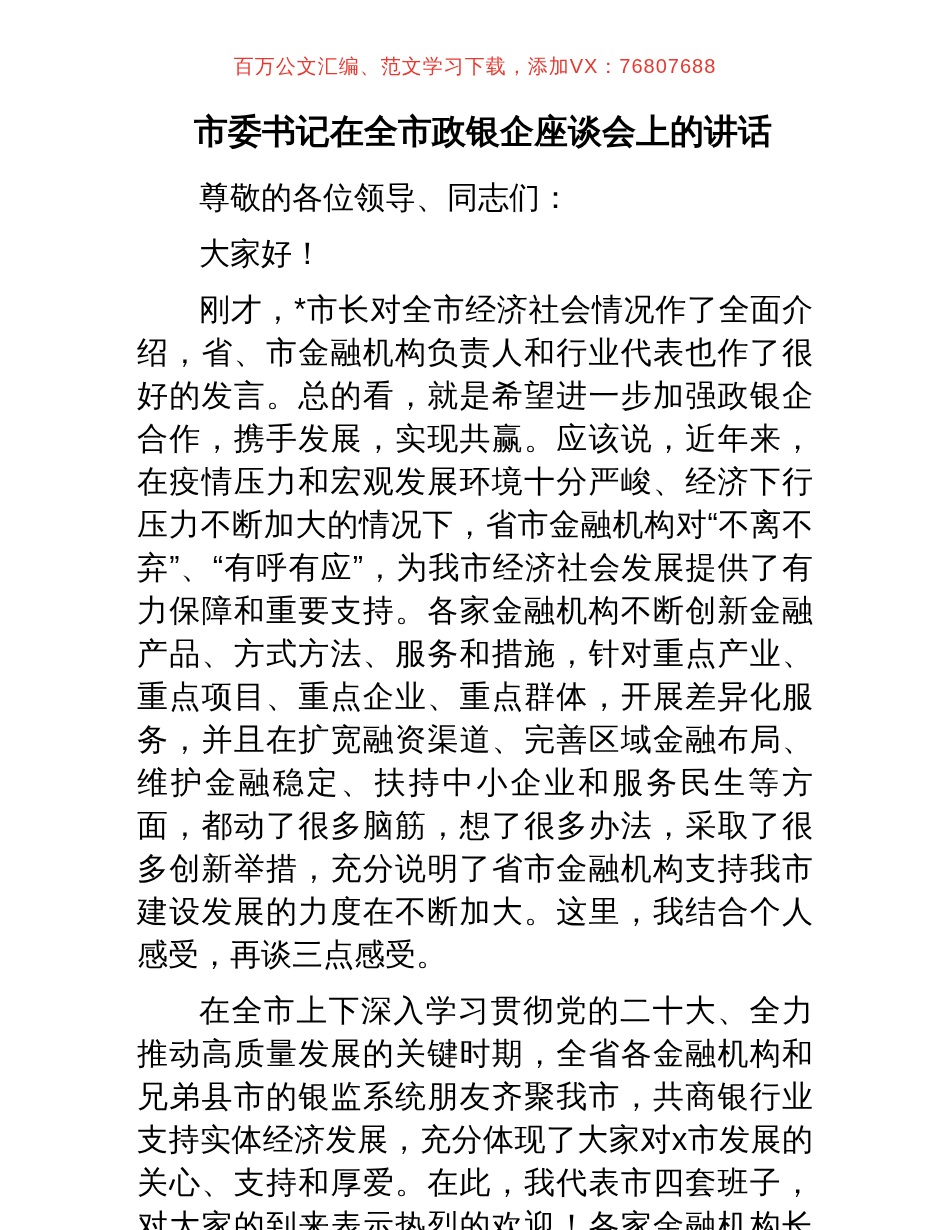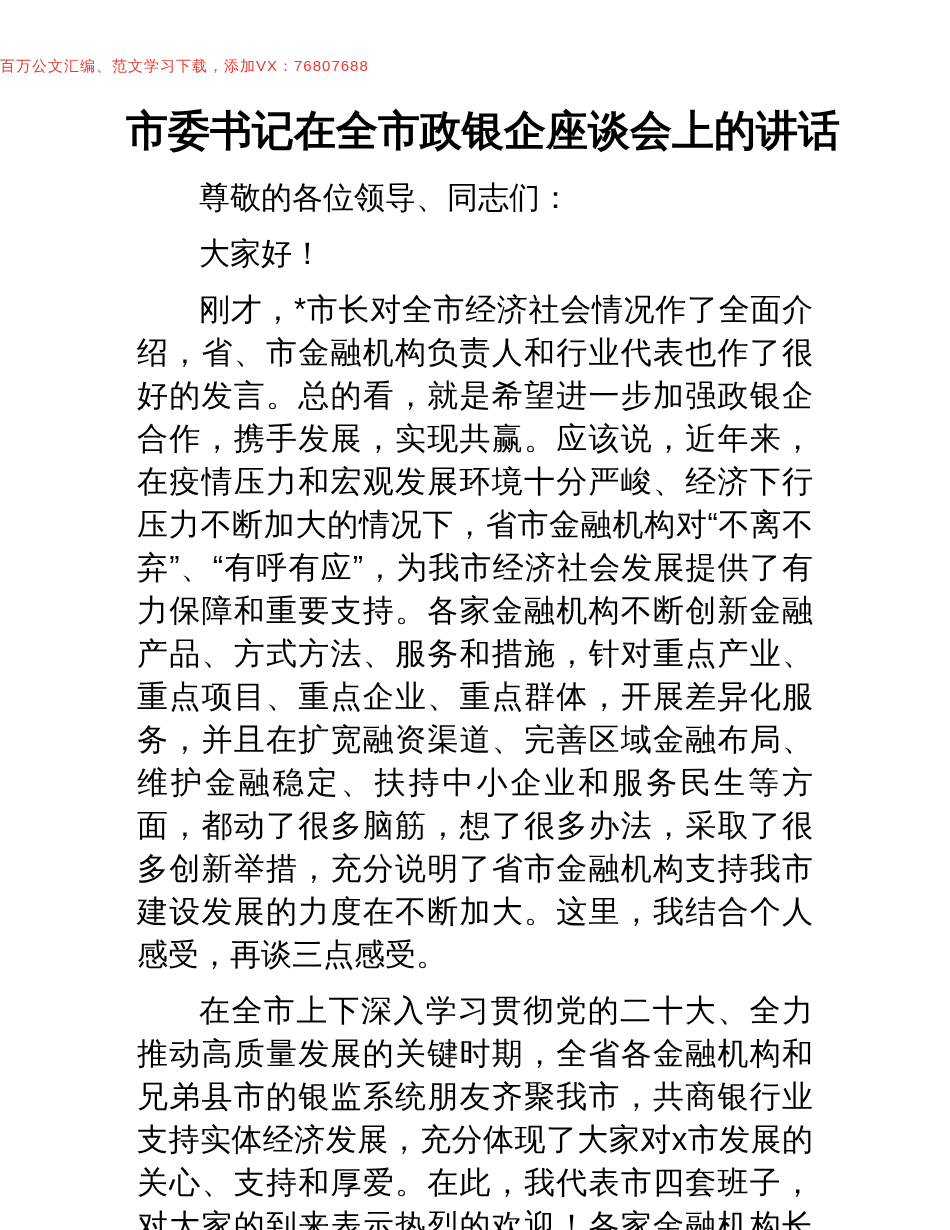--- a/index.html
+++ b/index.html
@@ -13,29 +13,30 @@
     height: 1230px;
     margin: 0 auto;
     background: #ffffff;
     font-family: "Liberation Sans", sans-serif;
     color: #000000;
     overflow: hidden;
     box-sizing: border-box;
   }
   .promo {
     margin-top: 50px;
-    font-size: 15px;
+    text-align: center;
+    font-size: 20px;
     line-height: 32px;
     color: #e8382f;
     letter-spacing: 1px;
   }
   .title {
     margin: 26px 0 0 16px;
     text-align: center;
-    font-size: 42px;
+    font-size: 34px;
     line-height: 46px;
     font-weight: bold;
     color: #000000;
   }
   .content {
     margin: 22px 137px 0 137px;
     font-size: 31px;
     line-height: 43px;
     text-align: justify;
   }

